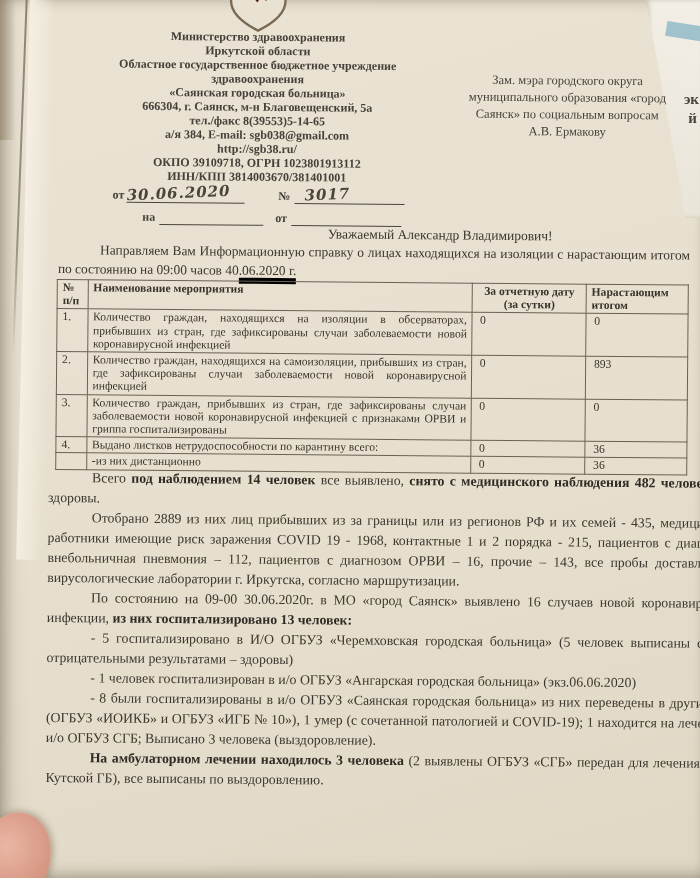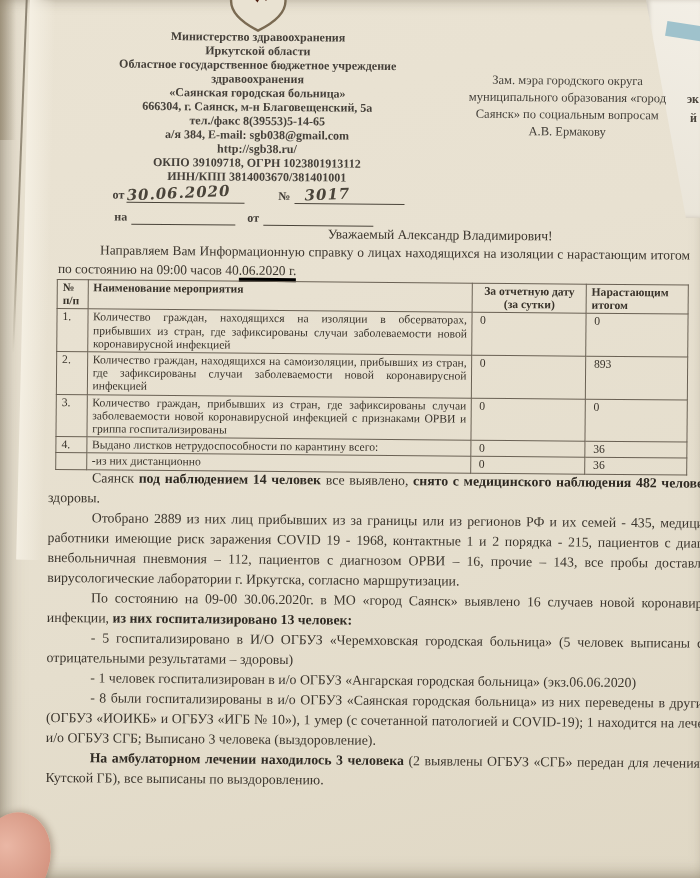--- a/index.html
+++ b/index.html
@@ -15,21 +15,21 @@
     background:linear-gradient(165deg,#eae3d3 0%,#e8e1d1 35%,#e5decd 65%,#e0d8c5 100%);
     box-shadow:inset 14px 0 22px -12px rgba(90,78,58,.55), inset 0 -10px 18px -10px rgba(90,78,58,.5), inset 0 8px 14px -10px rgba(90,78,58,.35);
   }
   
   .fold-line{position:absolute;left:19px;top:-6px;width:2px;height:360px;background:linear-gradient(#6f6554,#837963 70%,rgba(131,121,99,0));transform:rotate(2.2deg);opacity:.75;}
   .fold-band{position:absolute;left:23px;top:0;width:26px;height:560px;background:linear-gradient(90deg,rgba(246,241,229,.9),rgba(246,241,229,0));transform:rotate(1.4deg);}
   .corner-shade{position:absolute;left:0;top:0;width:16px;height:140px;background:linear-gradient(90deg,rgba(140,126,100,.55),rgba(140,126,100,0));}
   
   .underlay{position:absolute;right:0;top:0;width:54px;height:218px;background:linear-gradient(200deg,#f3efe6,#e9e4d8);clip-path:polygon(100% 0,100% 100%,74% 100%,0 0);box-shadow:inset 3px 0 4px rgba(100,88,66,.25);}
   .blue-strip{position:absolute;right:-6px;top:24px;width:40px;height:15px;background:#9fc2cc;transform:rotate(9deg);}
-  .edge-frag{position:absolute;color:#4a443c;font-weight:bold;font-size:12px;line-height:12px;}
+  .edge-frag{position:absolute;color:#4a443c;font-weight:bold;font-size:15px;line-height:12px;}
   .frag1{right:1px;top:93px;}
   .frag2{right:3px;top:112px;}
   
   .finger{position:absolute;left:-22px;bottom:-26px;width:72px;height:92px;border-radius:48% 52% 46% 54%;background:radial-gradient(circle at 35% 40%,#eab7a5,#d2917d 70%,#b97citrus 100%);background:radial-gradient(circle at 35% 40%,#eab7a5,#d2917d 72%,#bd7e6a 100%);transform:rotate(18deg);box-shadow:2px -2px 6px rgba(90,60,40,.35);}
   
   .content{position:absolute;inset:0;transform:rotate(.5deg);transform-origin:40% 30%;color:#3c362e;}
 
   
   .lh{position:absolute;left:52px;top:30px;width:408px;text-align:center;font-weight:bold;font-size:12px;line-height:14px;color:#45403a;}
   .lh .ln{white-space:nowrap;}
@@ -37,21 +37,21 @@
   .ref{position:absolute;left:112px;top:184px;width:330px;font-weight:bold;font-size:12px;color:#45403a;}
   .ref-row{display:flex;align-items:flex-end;height:20px;}
   .hw{font-family:"DejaVu Serif",serif;font-style:italic;font-weight:bold;font-size:15px;color:#4a443a;letter-spacing:1px;transform:rotate(-3deg);display:inline-block;}
   .uline{border-bottom:1.4px solid #4a443a;display:inline-block;text-align:left;}
   .blank{display:inline-block;border-bottom:1.4px solid #4a443a;height:14px;}
 
   .addressee{position:absolute;left:438px;top:70px;width:256px;text-align:center;font-size:12.5px;line-height:17px;color:#44403a;}
 
   .salutation{position:absolute;left:120px;top:226px;width:640px;text-align:center;font-size:13.5px;}
   .intro{position:absolute;left:58px;top:242px;width:632px;font-size:13.4px;line-height:19px;text-align:justify;text-indent:42px;}
-  .date-ul{border-bottom:4px solid #000000;}
+  .date-ul{border-bottom:6px solid #000000;}
 
   
   table.t{position:absolute;left:57px;top:281px;width:632px;border-collapse:collapse;font-size:11.6px;line-height:13.2px;color:#39332b;table-layout:fixed;}
   .t td,.t th{border:1px solid #6a6154;padding:1px 4px 1px 5px;vertical-align:top;font-weight:normal;text-align:left;}
   .t th{font-weight:bold;}
   .c-num{width:30px;}
   .c-name{width:376px;}
   .c-daily{width:112px;}
   .c-total{width:100px;}
   .t .val{padding-left:8px;}
@@ -102,21 +102,21 @@
     </div>
 
     <div class="ref">
       <div class="ref-row">
         <span>от</span>
         <span class="uline" style="width:118px;margin-left:2px;"><span class="hw">30.06.2020</span></span>
         <span style="margin-left:34px;">№</span>
         <span class="uline" style="width:110px;margin-left:4px;"><span class="hw" style="margin-left:10px;">3017</span></span>
       </div>
       <div class="ref-row" style="margin-top:2px;">
-        <span style="margin-left:2px;text-align:right;">на</span>
+        <span style="margin-left:30px;text-align:right;">на</span>
         <span class="blank" style="width:104px;margin-left:4px;"></span>
         <span style="margin-left:12px;">от</span>
         <span class="blank" style="width:110px;margin-left:4px;"></span>
       </div>
     </div>
 
     <div class="addressee">
       <div>Зам. мэра  городского округа</div>
       <div>муниципального образования «город</div>
       <div>Саянск» по социальным вопросам</div>
@@ -167,21 +167,21 @@
       <tr>
         <td></td>
         <td>-из них дистанционно</td>
         <td class="val">0</td>
         <td class="val">36</td>
       </tr>
     </tbody>
       </table>
 
     <div class="bodytext">
-      <p><span>Саянск </span><span class="b">под наблюдением 14 человек</span><span> все выявлено,  </span><span class="b">снято с медицинского наблюдения 482 человек,</span><span> все здоровы.</span></p>
+      <p><span>Всего </span><span class="b">под наблюдением 14 человек</span><span> все выявлено,  </span><span class="b">снято с медицинского наблюдения 482 человек,</span><span> все здоровы.</span></p>
       <p><span>Отобрано 2889 из них лиц прибывших из за границы или из регионов РФ и их семей - 435, медицинские работники имеющие риск заражения COVID 19 - 1968, контактные 1 и 2 порядка - 215, пациентов с диагнозом внебольничная пневмония – 112, пациентов с диагнозом ОРВИ – 16, прочие – 143, все пробы доставлены в вирусологические лаборатории г. Иркутска, согласно маршрутизации.</span></p>
       <p><span>По состоянию на 09-00   30.06.2020г. в МО «город Саянск» выявлено 16 случаев  новой коронавирусной инфекции, </span><span class="b">из них госпитализировано 13 человек:</span></p>
       <p><span>- 5 госпитализировано в И/О ОГБУЗ «Черемховская городская больница» (5 человек выписаны с 2-мя отрицательными результатами – здоровы)</span></p>
       <p><span>- 1 человек госпитализирован в и/о ОГБУЗ «Ангарская городская больница» (экз.06.06.2020)</span></p>
       <p><span>- 8 были госпитализированы в и/о ОГБУЗ «Саянская городская больница» из них переведены в другие МО (ОГБУЗ «ИОИКБ» и ОГБУЗ «ИГБ № 10»),  1 умер (с сочетанной патологией и COVID-19); 1 находится на лечении в и/о ОГБУЗ СГБ; Выписано 3 человека (выздоровление).</span></p>
       <p><span class="b">На амбулаторном лечении находилось 3 человека</span><span> (2 выявлены ОГБУЗ «СГБ» передан для лечения Усть-Кутской ГБ), все выписаны по выздоровлению.</span></p>
     </div>
 
   </div>
 

